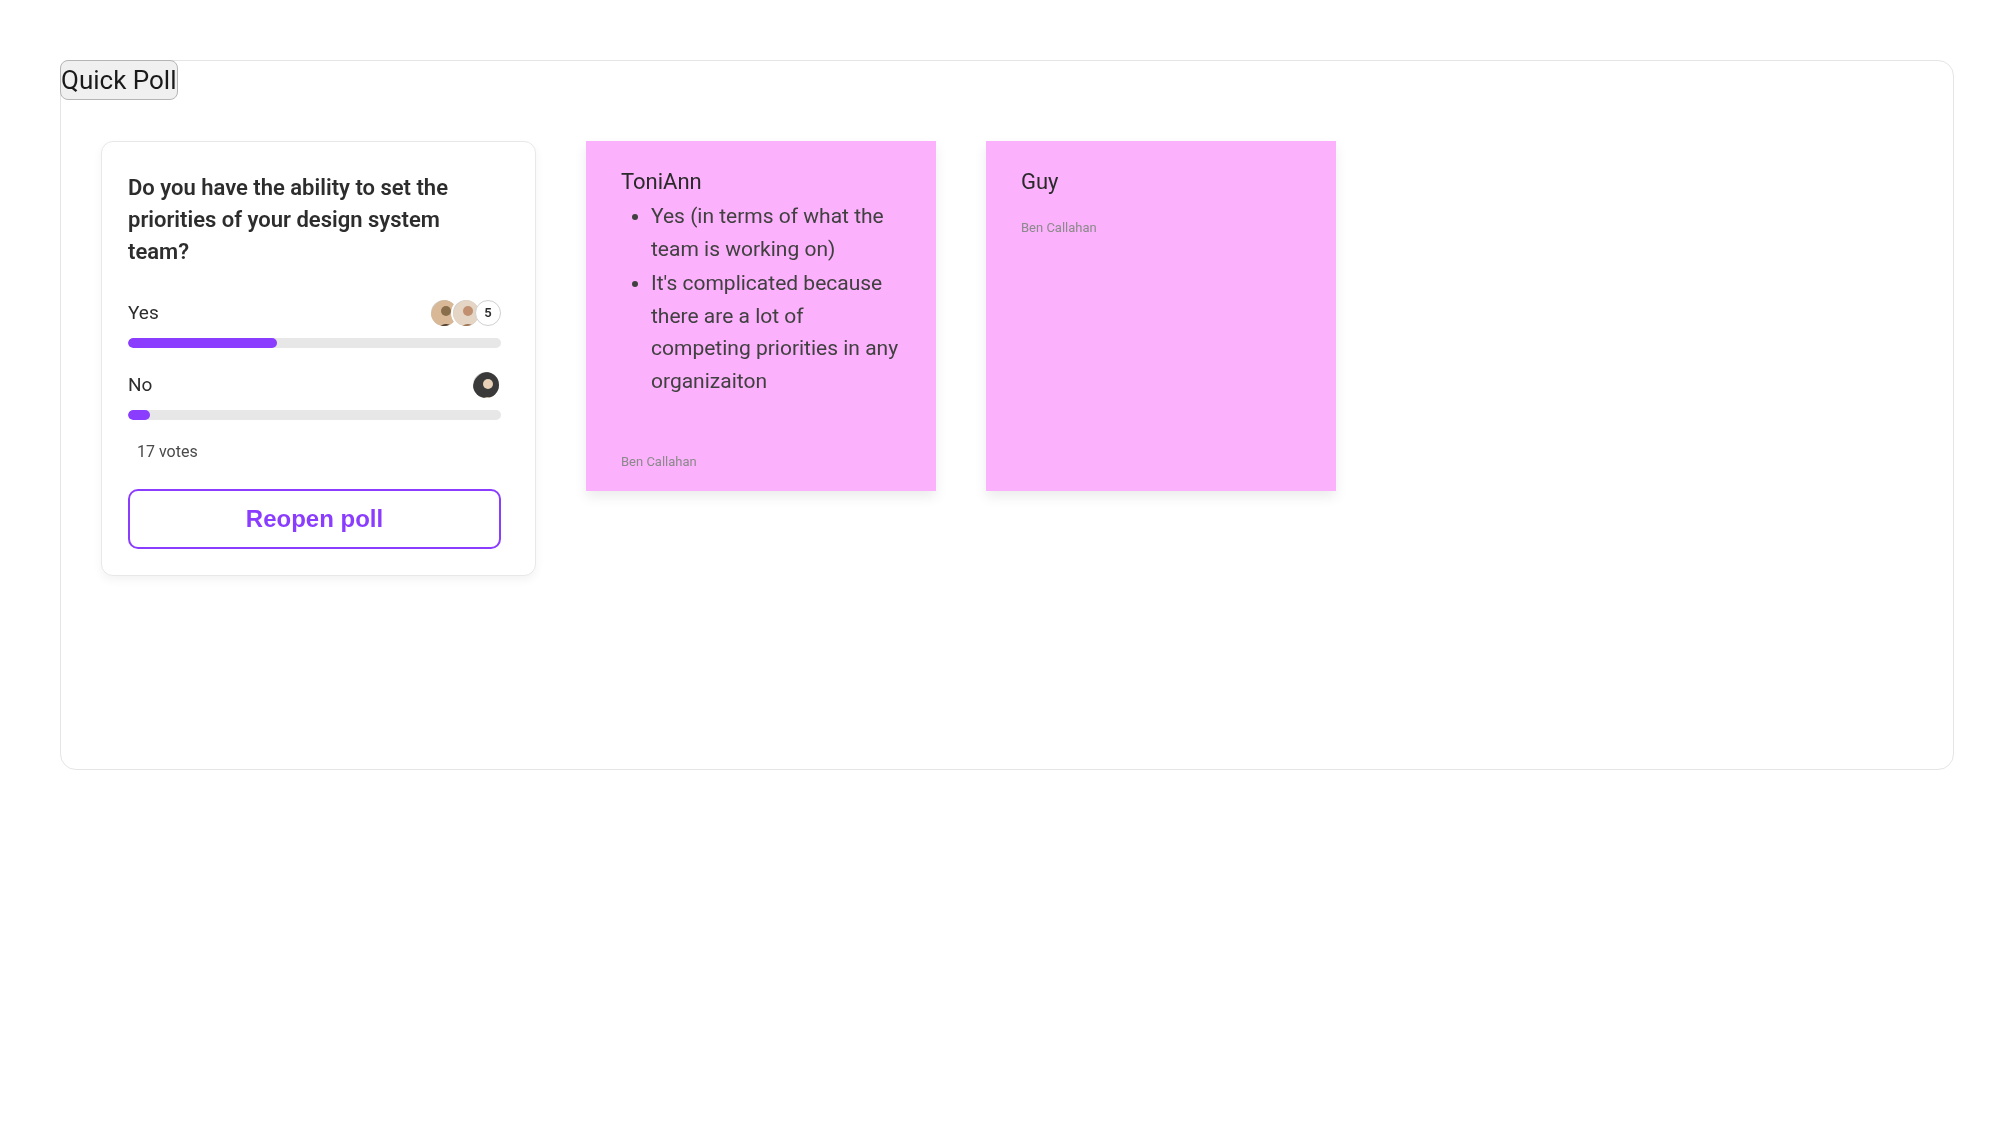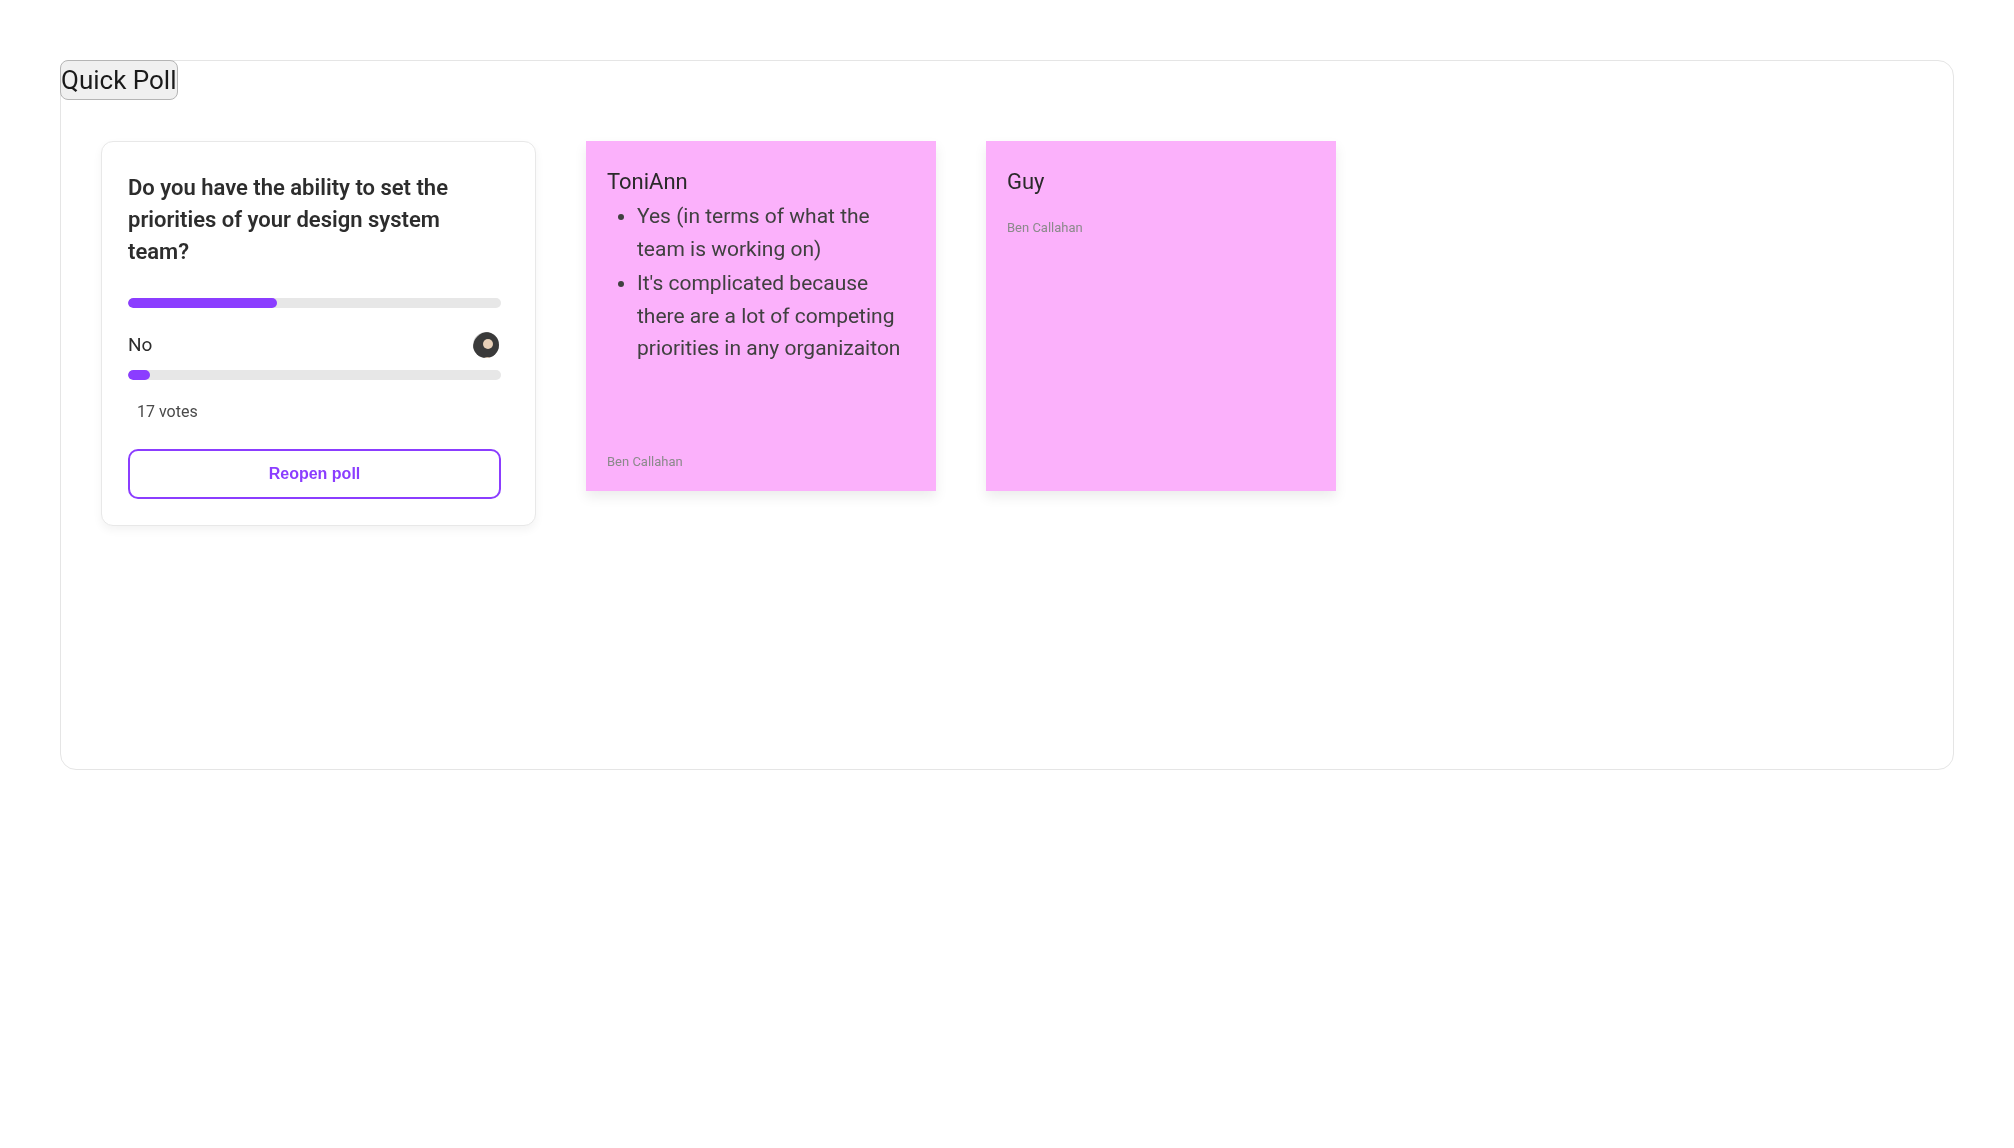--- a/index.html
+++ b/index.html
@@ -115,29 +115,29 @@
       margin-top: 8px;
       margin-bottom: 28px;
       margin-left: 9px;
     }
     .reopen-btn {
       width: 100%;
       padding: 14px;
       background: #fff;
       border: 2px solid #8b3dff;
       color: #8b3dff;
-      font-size: 16px;
+      font-size: 24px;
       font-weight: 600;
       border-radius: 10px;
       cursor: pointer;
     }
     .sticky {
       background: #fbb1fb;
       width: 350px;
-      padding: 28px 30px 22px 21px;
+      padding: 28px 30px 22px 35px;
       box-shadow: 0 6px 12px rgba(0,0,0,0.08);
       display: flex;
       flex-direction: column;
       min-height: 350px;
     }
     .sticky-title {
       font-size: 22px;
       color: #2a2a2a;
       margin-bottom: 6px;
     }
@@ -163,20 +163,40 @@
 <div class="canvas-frame">
   <div class="canvas-label">Quick Poll</div>
 
   <div class="row">
 
     <div class="poll-card">
       <div class="poll-question">Do you have the ability to set the priorities of your design system team?</div>
 
       
       <div class="option">
+        <div class="option-header">
+          <span class="option-label">Yes</span>
+          <div class="avatars">
+            <div class="avatar">
+              <svg width="30" height="30" viewBox="0 0 30 30">
+                  <circle cx="15" cy="15" r="15" fill="#d8b896"></circle>
+                  <circle cx="15" cy="11" r="5" fill="#8a6d4a"></circle>
+                  <path d="M5 30 Q15 18 25 30" fill="#4a3a2a"></path>
+                </svg>
+            </div>
+            <div class="avatar">
+              <svg width="30" height="30" viewBox="0 0 30 30">
+                  <circle cx="15" cy="15" r="15" fill="#e5d5c5"></circle>
+                  <circle cx="15" cy="11" r="5" fill="#c09070"></circle>
+                  <path d="M5 30 Q15 18 25 30" fill="#9a7050"></path>
+                </svg>
+            </div>
+            <div class="count-pill">5</div>
+          </div>
+        </div>
         <div class="bar-track">
           <div class="bar-fill" style="width:40%"></div>
         </div>
       </div>
 
       
       <div class="option">
         <div class="option-header">
           <span class="option-label">No</span>
           <div class="avatars">

